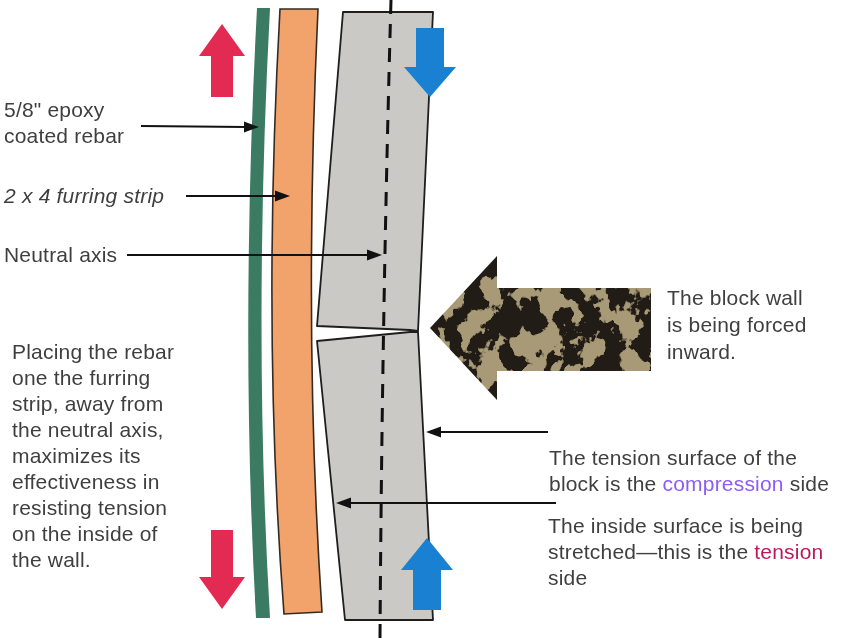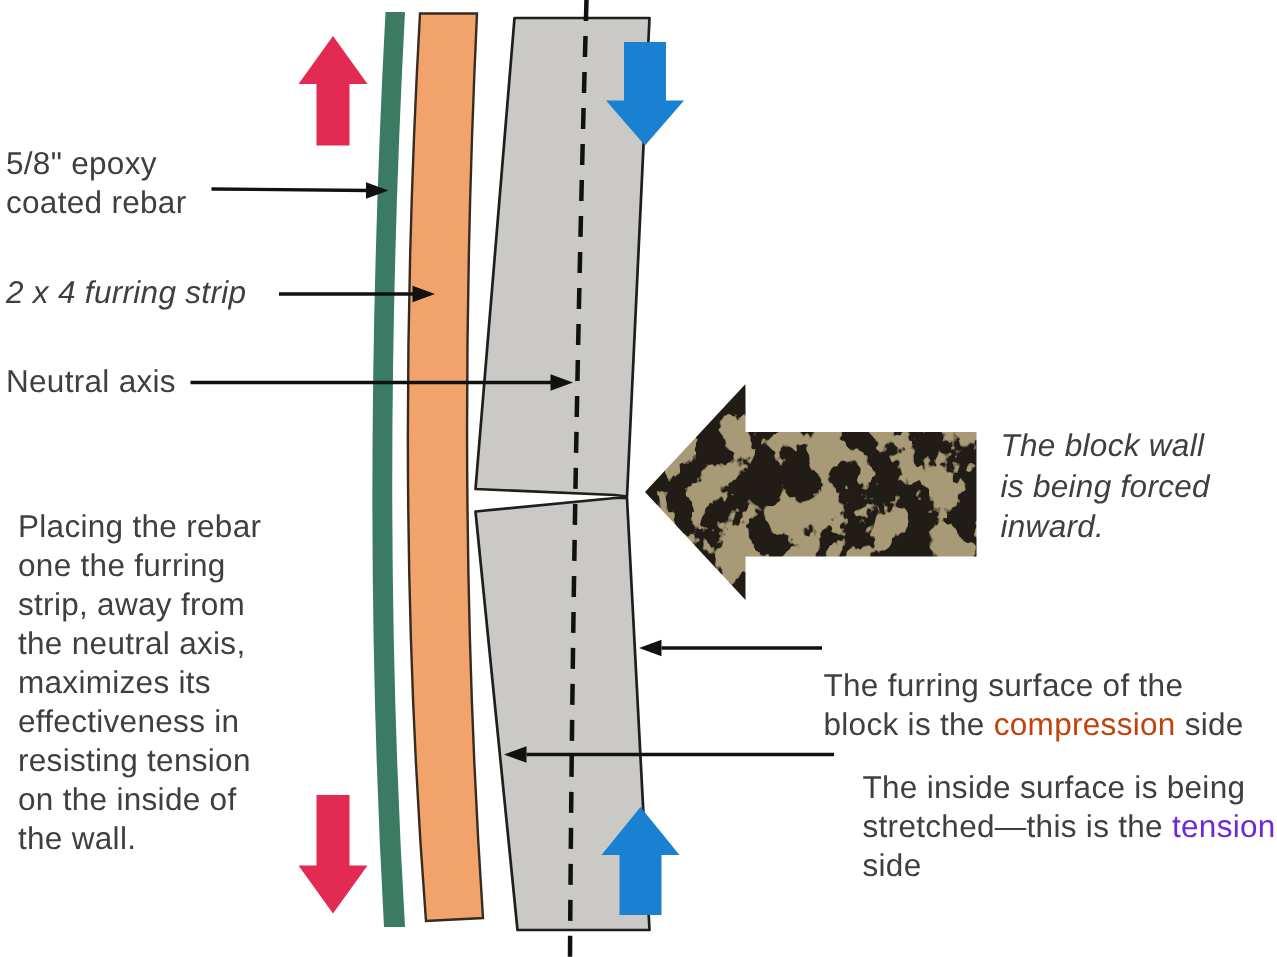--- a/index.html
+++ b/index.html
@@ -13,21 +13,21 @@
   }
   .stage svg { position: absolute; left: 0; top: 0; }
   .lbl {
     position: absolute;
     color: #3f3f3f;
     font-size: 21px;
     line-height: 26px;
     white-space: pre-line;
     letter-spacing: 0.2px;
   }
-  .lbl.right { line-height: 27px; font-style: italic; }
+  .lbl.right { line-height: 27px; }
   .word-compression { }
   .word-tension { }
 </style>
 </head>
 <body>
 
 <div class="stage">
 
   <svg width="851" height="638" viewBox="0 0 851 638">
     <defs>
@@ -96,23 +96,23 @@
 effectiveness in
 resisting tension
 on the inside of
 the wall.</div>
 
   <div class="lbl right" style="left:667px; top:284px;">The block wall
 is being forced
 inward.</div>
 
   <div class="lbl" style="left:549px; top:419px;">
-    <span>The furring surface of the
-block is the </span><span class="word-compression" style="color: #c2410c; margin-top: 35px;">compression</span><span> side</span>
+    <span>The tension surface of the
+block is the </span><span class="word-compression" style="color: #8b5cf6; margin-top: 35px;">compression</span><span> side</span>
   </div>
 
-  <div class="lbl" style="left:575px; top:487px;">
+  <div class="lbl" style="left:548px; top:487px;">
     <span>The inside surface is being
-stretched—this is the </span><span class="word-tension" style="color: #6d28d9;">tension</span><span>
+stretched—this is the </span><span class="word-tension" style="color: #be185d;">tension</span><span>
 side</span>
   </div>
 
 </div>
 
 </body></html>

